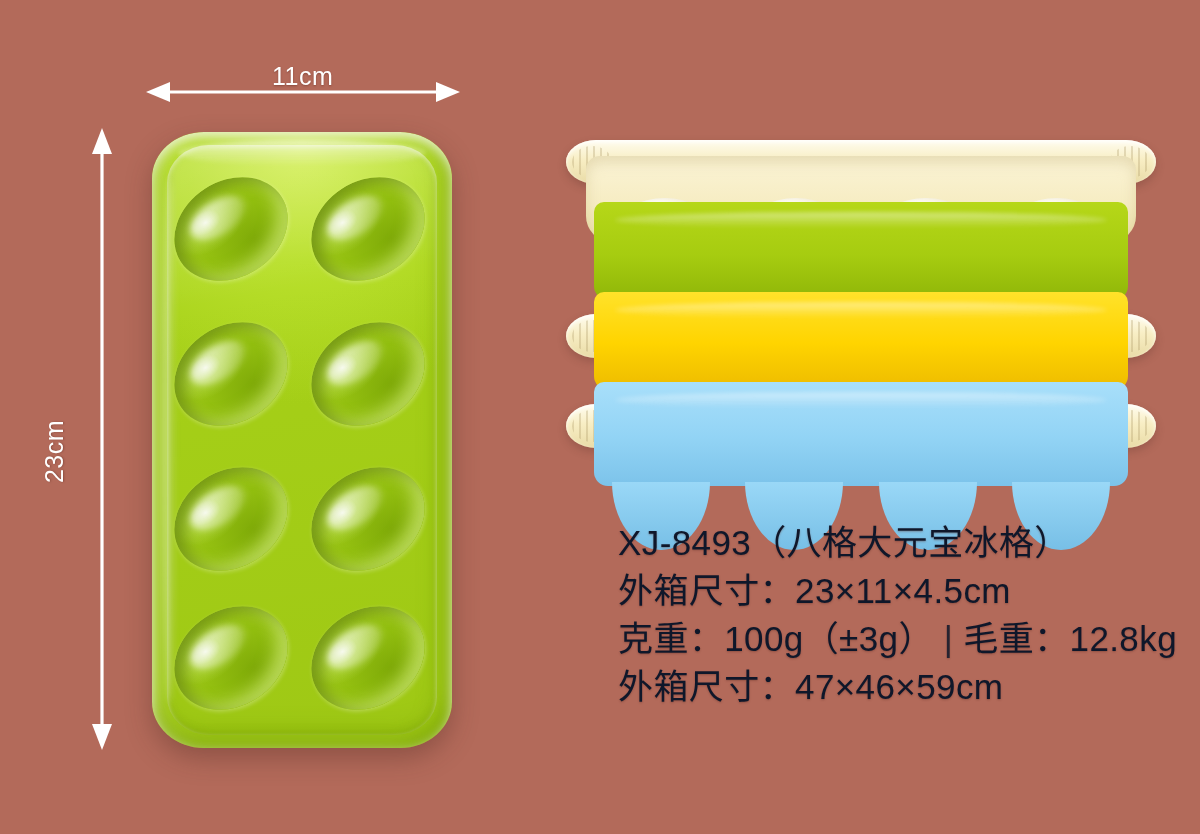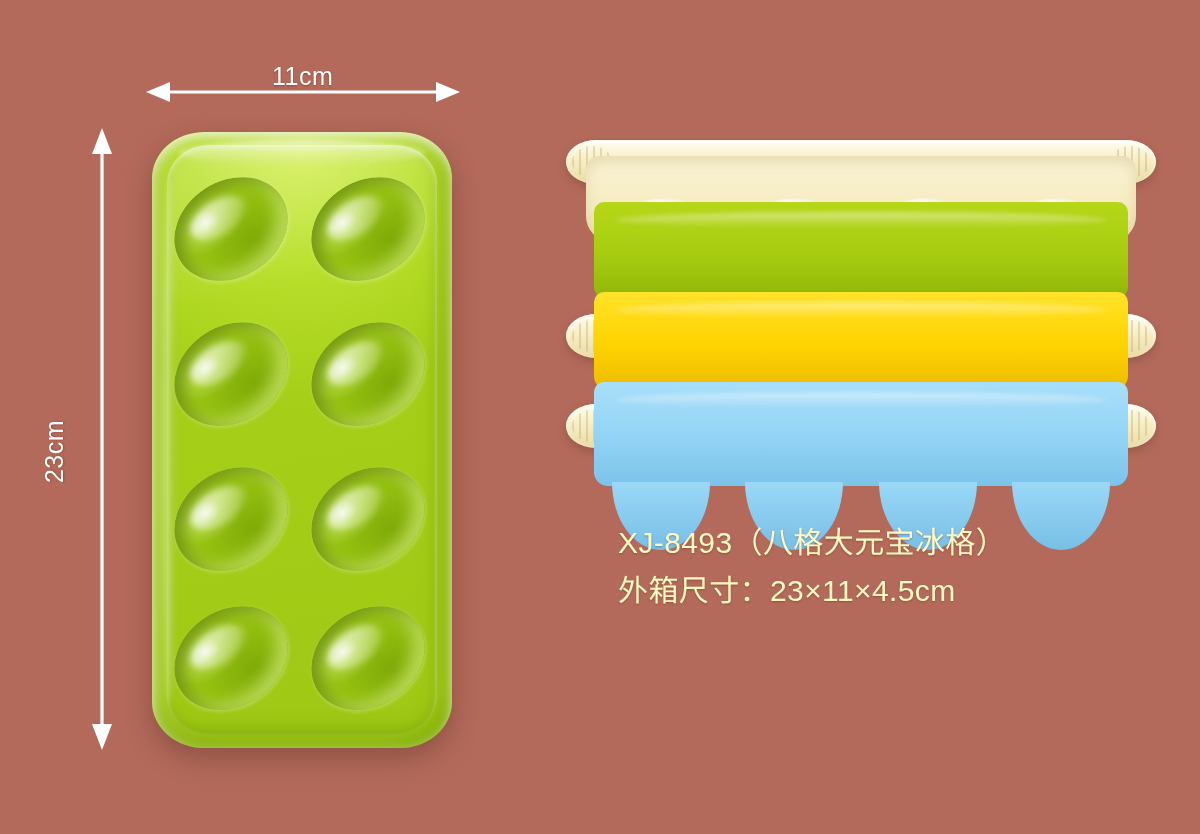--- a/index.html
+++ b/index.html
@@ -122,22 +122,22 @@
     display:flex;justify-content:space-around;align-items:flex-end;
   }
   #tray-top .egg{
     width:96px;height:40px;border-radius:50% 50% 18% 18%/70% 70% 22% 22%;
     background:radial-gradient(60% 70% at 40% 22%,#ffffff 0%,#f7f1dc 55%,#e4dcbc 100%);
     box-shadow:inset 0 -4px 8px rgba(190,175,120,.35);
   }
 
   
   #spec{
-    position:absolute;left:618px;top:487px;width:540px;color:#fef9c3;
-    font-size:30px;line-height:48px;letter-spacing:.4px;
+    position:absolute;left:618px;top:487px;width:540px;color:#0f172a;
+    font-size:35px;line-height:48px;letter-spacing:.4px;
     text-shadow:0 1px 2px rgba(95,45,35,.40);white-space:nowrap;
   }
   #spec .line{display:block;}
   .sep{display:inline-block;padding:0 10px;opacity:.85;}
 </style>
 </head>
 <body style="background: rgb(179, 106, 90);">
 
 <div id="stage">
 
@@ -236,17 +236,23 @@
     </div>
   </div>
 
   <div id="spec">
     <span class="line">XJ-8493（八格大元宝冰格）</span>
 
     <span class="line">
       <span>外箱尺寸：</span><span>23×11×4.5cm</span>
     </span>
 
-
+    <span class="line">
+      <span>克重：</span><span>100g（±3g）</span><span class="sep">|</span><span>毛重：</span><span>12.8kg</span>
+    </span>
+
+    <span class="line">
+      <span>外箱尺寸：</span><span>47×46×59cm</span>
+    </span>
 
   </div>
 
 </div>
 
 </body></html>

